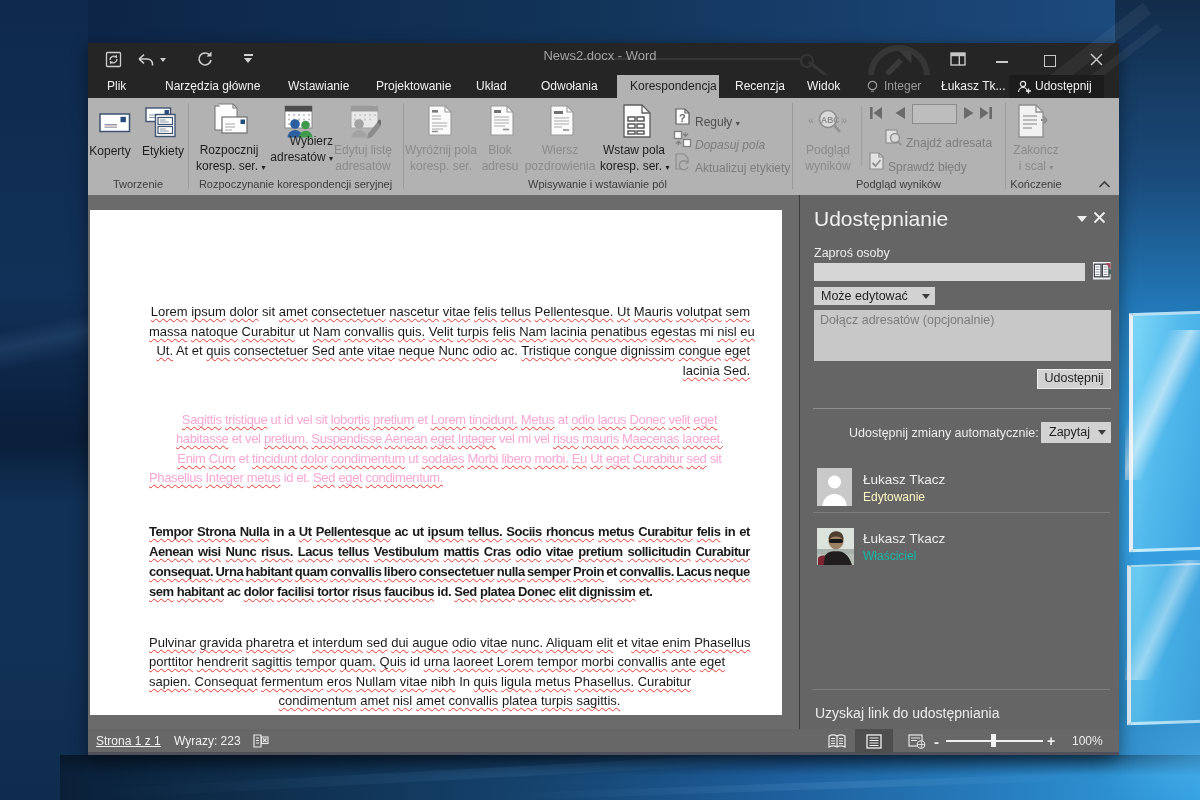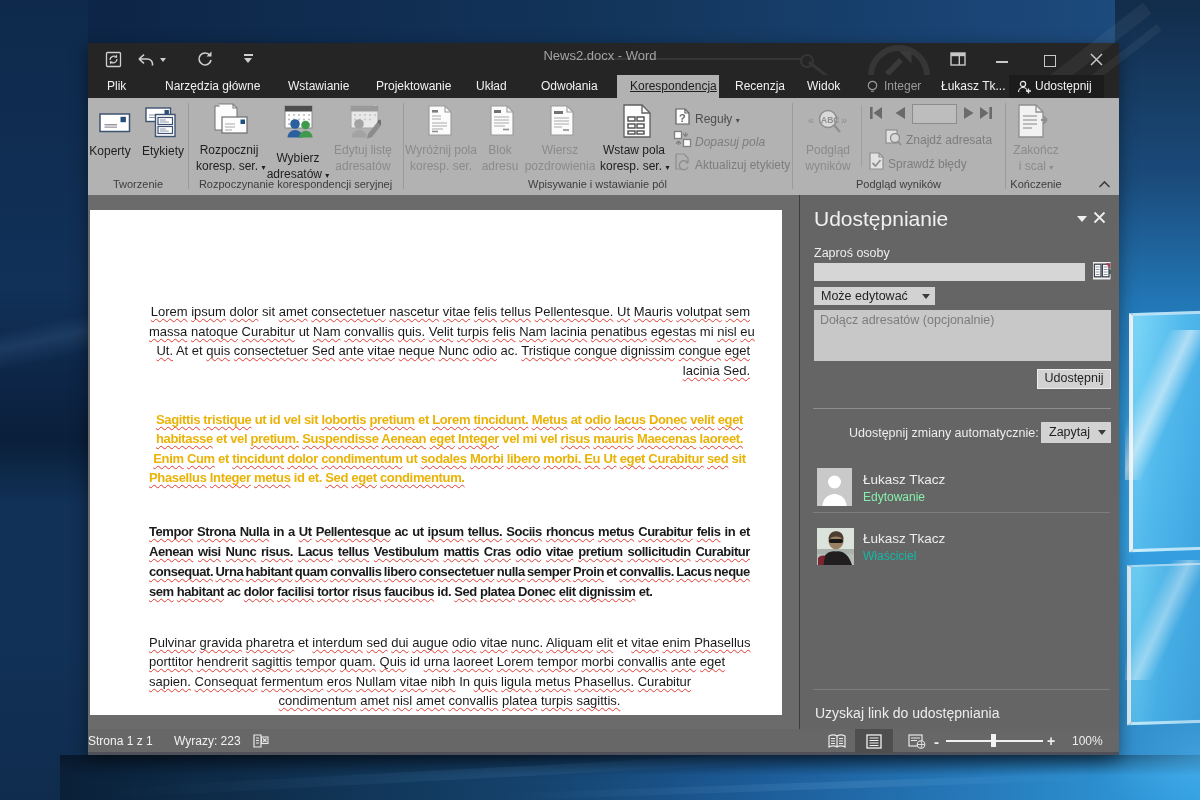--- a/index.html
+++ b/index.html
@@ -1,23 +1,23 @@
 <!DOCTYPE html>
 <html><head><meta charset="utf-8"><title>News2.docx - Word</title><style>
 html,body{margin:0;padding:0;width:1200px;height:800px;overflow:hidden;background:#0a1c32;font-family:"Liberation Sans",sans-serif;}
 .a{position:absolute;}
 .tab{position:absolute;top:75px;height:23px;line-height:23px;color:#f2f2f2;font-size:12px;white-space:nowrap;}
 .glab{position:absolute;top:177px;height:15px;line-height:15px;font-size:11px;color:#3d3d3d;text-align:center;}
 .blab{position:absolute;font-size:12px;line-height:16px;text-align:center;color:#1e1e1e;white-space:nowrap;}
 .dis{color:#8b8b8b;}
-.slab{position:absolute;font-size:12px;line-height:18px;color:#7d7d7d;white-space:nowrap;}
+.slab{position:absolute;font-size:12px;line-height:24px;color:#7d7d7d;white-space:nowrap;}
 .vsep{position:absolute;top:103px;height:86px;width:1px;background:#9b9b9b;}
 .ln{position:absolute;height:20px;line-height:20px;font-size:13px;color:#1a1a1a;white-space:nowrap;margin-left:36px;}
 .sq{text-decoration-line:underline;text-decoration-style:wavy;text-decoration-color:#e23b32;text-decoration-thickness:1px;text-underline-offset:2px;text-decoration-skip-ink:none;}
-.red{color:#eab308;font-weight:bold;letter-spacing:-0.35px;}
+.red{color:#f9a8d4;font-weight:normal;letter-spacing:-0.35px;}
 .red .sq, .sqr{text-decoration-color:#e23b32;}
 .bld{font-weight:bold;letter-spacing:-0.45px;}
 .pw{position:absolute;font-size:12.5px;color:#ededed;white-space:nowrap;}
 </style></head><body>
 
 <div class="a" style="left:0;top:0;width:1200px;height:800px;background:linear-gradient(113deg,#07162a 0%,#0a1f38 28%,#0f2c4c 48%,#143e66 63%,#1a568f 76%,#2277b4 88%,#2f97d8 100%);"></div>
 <div class="a" style="left:0;top:0;width:88px;height:800px;background:linear-gradient(180deg,#0e294b 0%,#113158 36%,#0c2343 50%,#0a1f3a 55%,#113157 63%,#113156 80%,#0f2c4e 100%);"></div>
 <div class="a" style="left:88px;top:0;width:1112px;height:43px;background:linear-gradient(90deg,#0d2547 0%,#123459 45%,#194271 75%,#1e4e82 100%);"></div>
 <div class="a" style="left:1115px;top:0;width:85px;height:800px;background:linear-gradient(180deg,#122c4a 0%,#1a4a7a 22%,#2277b6 38%,#2f97d8 52%,#35a0e2 68%,#2d8cc9 88%,#2a80bd 100%);"></div>
 <div class="a" style="left:60px;top:755px;width:1140px;height:45px;background:linear-gradient(90deg,#0a2038 0%,#103252 22%,#15436e 42%,#1d5d9a 62%,#2679b9 80%,#319fe0 100%);"></div>
@@ -77,21 +77,21 @@
   </svg>
 
 <div class="a" style="left:88px;top:75px;width:1031px;height:23px;background:#252525;"></div>
 <div class="tab" style="left:107px;">Plik</div>
 <div class="tab" style="left:165px;">Narzędzia główne</div>
 <div class="tab" style="left:288px;">Wstawianie</div>
 <div class="tab" style="left:376px;">Projektowanie</div>
 <div class="tab" style="left:476px;">Układ</div>
 <div class="tab" style="left:541px;">Odwołania</div>
 <div class="a" style="left:617px;top:75px;width:102px;height:23px;background:#b2b2b2;"></div>
-<div class="tab" style="left:630px;color:#1e1e1e;text-decoration:underline;">Korespondencja</div>
+<div class="tab" style="left:630px;color:#1e1e1e;">Korespondencja</div>
 <div class="tab" style="left:735px;">Recenzja</div>
 <div class="tab" style="left:807px;">Widok</div>
 <svg class="a" style="left:866px;top:80px;" width="13" height="15" viewBox="0 0 13 15">
     <circle cx="6.5" cy="5.5" r="4.2" fill="none" stroke="#989898" stroke-width="1.2"></circle>
     <path d="M5 9.5 h3 M5 11.3 h3" stroke="#989898" stroke-width="1.1"></path>
   </svg>
 <div class="tab" style="left:884px;color:#9b9b9b;">Integer</div>
 <div class="tab" style="left:941px;">Łukasz Tk...</div>
 <div class="a" style="left:1009px;top:75px;width:95px;height:23px;background:#1c1c1c;"></div>
 <svg class="a" style="left:1016px;top:79px;" width="16" height="16" viewBox="0 0 16 16">
@@ -151,21 +151,21 @@
       <circle cx="25" cy="14.5" r="1"></circle>
       <circle cx="5" cy="19" r="1"></circle>
       <circle cx="10" cy="19" r="1"></circle>
       <circle cx="25" cy="19" r="1"></circle>
     </g>
     <circle cx="11" cy="19" r="4.8" fill="#2b5f9e"></circle>
     <path d="M3.5 32.5 a7.6 7.6 0 0 1 15.2 0 z" fill="#2b5f9e"></path>
     <circle cx="21.5" cy="20" r="4.3" fill="#3f9a4d"></circle>
     <path d="M15 32.5 a6.8 6.8 0 0 1 13.6 0 z" fill="#3f9a4d"></path>
   </svg>
-<div class="blab" style="left:263px;top:150px;width:70px;">Wybierz<br>adresatów <span style="font-size:8px;">▾</span></div>
+<div class="blab" style="left:263px;top:133px;width:70px;text-align:right;">Wybierz<br>adresatów <span style="font-size:8px;">▾</span></div>
 <svg class="a" style="left:349px;top:105px;" width="32" height="35" viewBox="0 0 32 35">
     <rect x="2" y="1" width="27" height="22" fill="#e8e8e8" stroke="#a5a5a5" stroke-width="1"></rect>
     <rect x="2" y="1" width="27" height="5.5" fill="#9a9a9a"></rect>
     <g fill="#c4c4c4">
       <circle cx="6" cy="10" r="1"></circle>
       <circle cx="11" cy="10" r="1"></circle>
       <circle cx="16" cy="10" r="1"></circle>
       <circle cx="21" cy="10" r="1"></circle>
       <circle cx="26" cy="10" r="1"></circle>
       <circle cx="6" cy="14.5" r="1"></circle>
@@ -388,41 +388,41 @@
 <div class="a" style="left:1041px;top:422px;width:70px;height:21px;background:#d2d2d2;"></div>
 <div class="pw" style="left:1049px;top:425px;font-size:12.5px;color:#1f1f1f;">Zapytaj</div>
 <div class="a" style="left:1098px;top:430px;width:0;height:0;border-left:4.5px solid transparent;border-right:4.5px solid transparent;border-top:5px solid #3c3c3c;"></div>
 
 <div class="a" style="left:817px;top:468px;width:35px;height:38px;background:#c9c9c9;"></div>
 <svg class="a" style="left:817px;top:468px;" width="35" height="38" viewBox="0 0 35 38">
     <circle cx="17.5" cy="14" r="6.5" fill="#ffffff"></circle>
     <path d="M5.5 38 a12 12 0 0 1 24 0 z" fill="#ffffff"></path>
   </svg>
 <div class="pw" style="left:863px;top:472px;font-size:13.5px;">Łukasz Tkacz</div>
-<div class="pw" style="left:863px;top:490px;font-size:12px;color:#86efac;">Edytowanie</div>
+<div class="pw" style="left:863px;top:490px;font-size:12px;color:#fef9c3;">Edytowanie</div>
 <div class="a" style="left:813px;top:512px;width:297px;height:1px;background:#7e7e7e;"></div>
 
 <svg class="a" style="left:817px;top:528px;" width="37" height="37" viewBox="0 0 37 37">
     <rect width="37" height="37" fill="#dce2dc"></rect>
     <rect y="21" width="37" height="7" fill="#a9b2ac"></rect>
     <rect y="26" width="37" height="11" fill="#b8bfb8"></rect>
     <path d="M3 37 C7 25 13 22.5 19 23.5 C26 22.5 32 27 35 37 z" fill="#201e1f"></path>
     <ellipse cx="19" cy="12.5" rx="7.6" ry="9" fill="#9b8063"></ellipse>
     <path d="M11.5 10 Q13 3 19 3.2 Q25.5 3 26.6 10 L26 12 Q24 8.5 19 8.6 Q14 8.5 12.2 12 z" fill="#4d3e2f"></path>
     <rect x="12" y="11" width="14" height="4" rx="1.8" fill="#181818"></rect>
     <path d="M1 37 l0-7 c2.5-2.5 5-3 7-2 l-1.5 9 z" fill="#7e2330"></path>
   </svg>
 <div class="pw" style="left:863px;top:531px;font-size:13.5px;">Łukasz Tkacz</div>
 <div class="pw" style="left:863px;top:549px;font-size:12px;color:#14b8a6;">Właściciel</div>
 <div class="a" style="left:813px;top:689px;width:297px;height:1px;background:#7e7e7e;"></div>
 <div class="pw" style="left:815px;top:705px;font-size:14px;">Uzyskaj link do udostępniania</div>
 
 <div class="a" style="left:88px;top:729px;width:1031px;height:23px;background:#676767;"></div>
 <div class="a" style="left:88px;top:752px;width:1031px;height:3px;background:#50505a;"></div>
-<div class="pw" style="left:88px;top:734px;font-size:12px;color:#f2f2f2;">Strona 1 z 1</div>
+<div class="pw" style="left:96px;top:734px;font-size:12px;color:#f2f2f2;text-decoration:underline;">Strona 1 z 1</div>
 <div class="pw" style="left:174px;top:734px;font-size:12px;color:#f2f2f2;">Wyrazy: 223</div>
 <svg class="a" style="left:252px;top:733px;" width="17" height="16" viewBox="0 0 17 16">
     <path d="M2 2 h7 v12 h-7 z" fill="none" stroke="#e8e8e8" stroke-width="1.2"></path>
     <path d="M4 5 h3 M4 7.5 h3 M4 10 h3" stroke="#e8e8e8" stroke-width="1"></path>
     <rect x="9.5" y="4" width="6.5" height="6.5" fill="#686868" stroke="#e8e8e8" stroke-width="1.1"></rect>
     <path d="M11 5.5 l3.5 3.5 m0-3.5 l-3.5 3.5" stroke="#e8e8e8" stroke-width="1.1"></path>
   </svg>
 <svg class="a" style="left:827px;top:734px;" width="20" height="15" viewBox="0 0 20 15">
     <path d="M10 2 C8 .7 4.5 .7 2 2 V13 C4.5 11.7 8 11.7 10 13 C12 11.7 15.5 11.7 18 13 V2 C15.5 .7 12 .7 10 2 z" fill="none" stroke="#ececec" stroke-width="1.2"></path>
     <path d="M10 2 V13" stroke="#ececec" stroke-width="1.2"></path>

